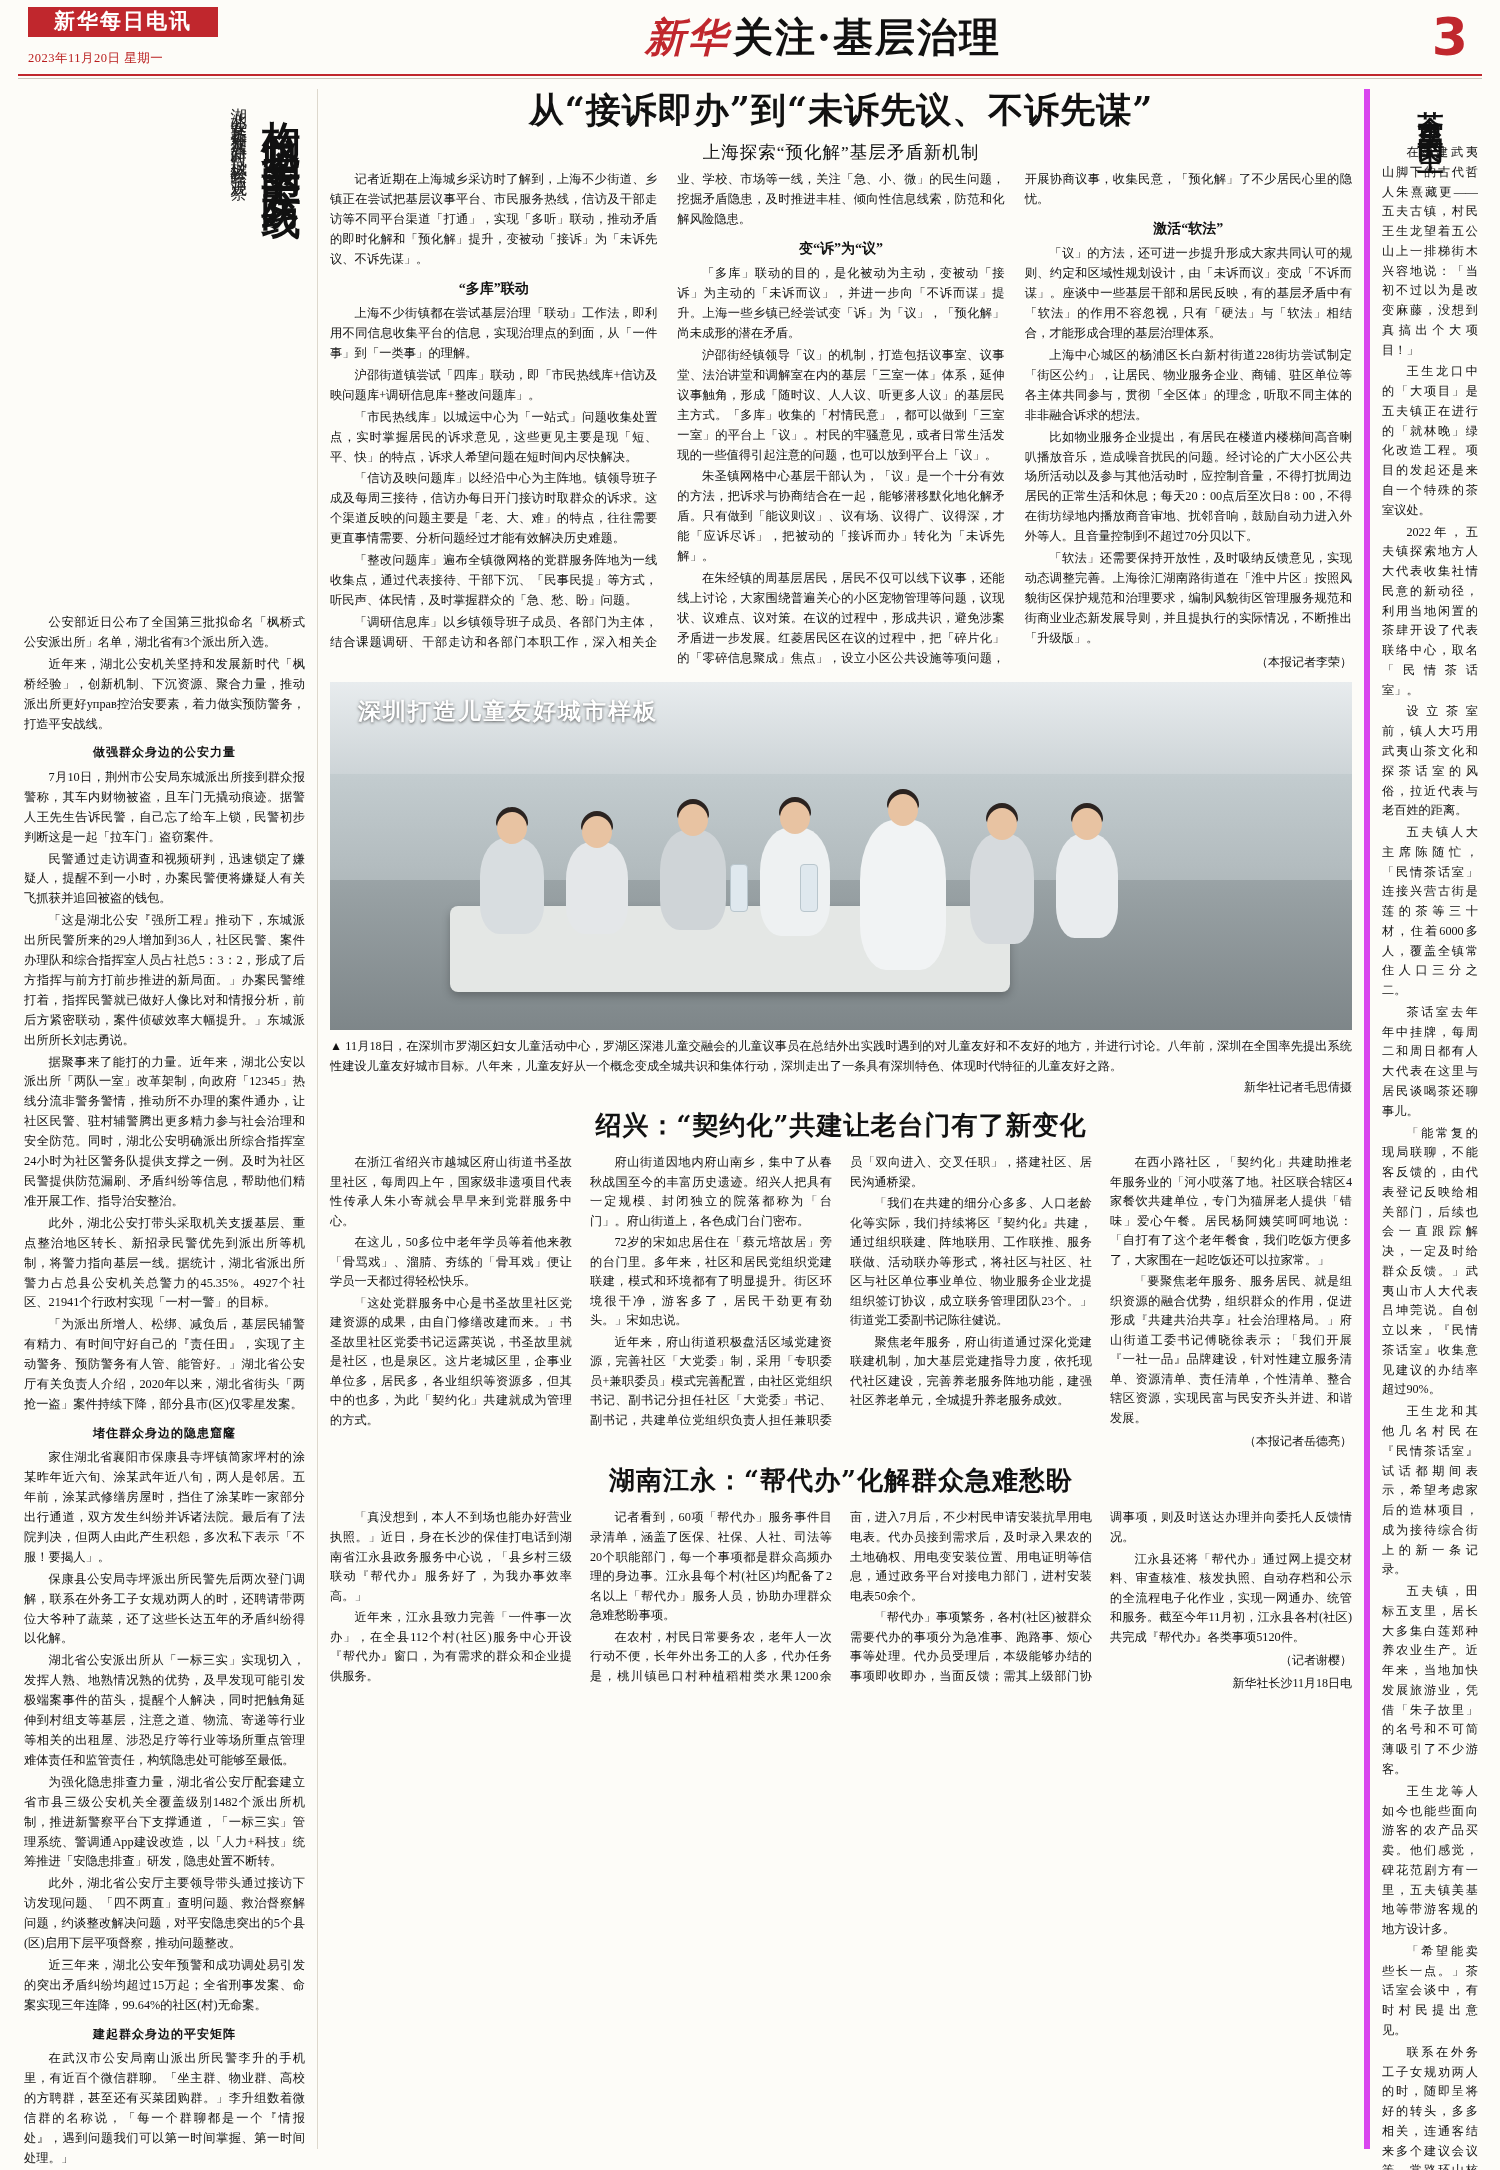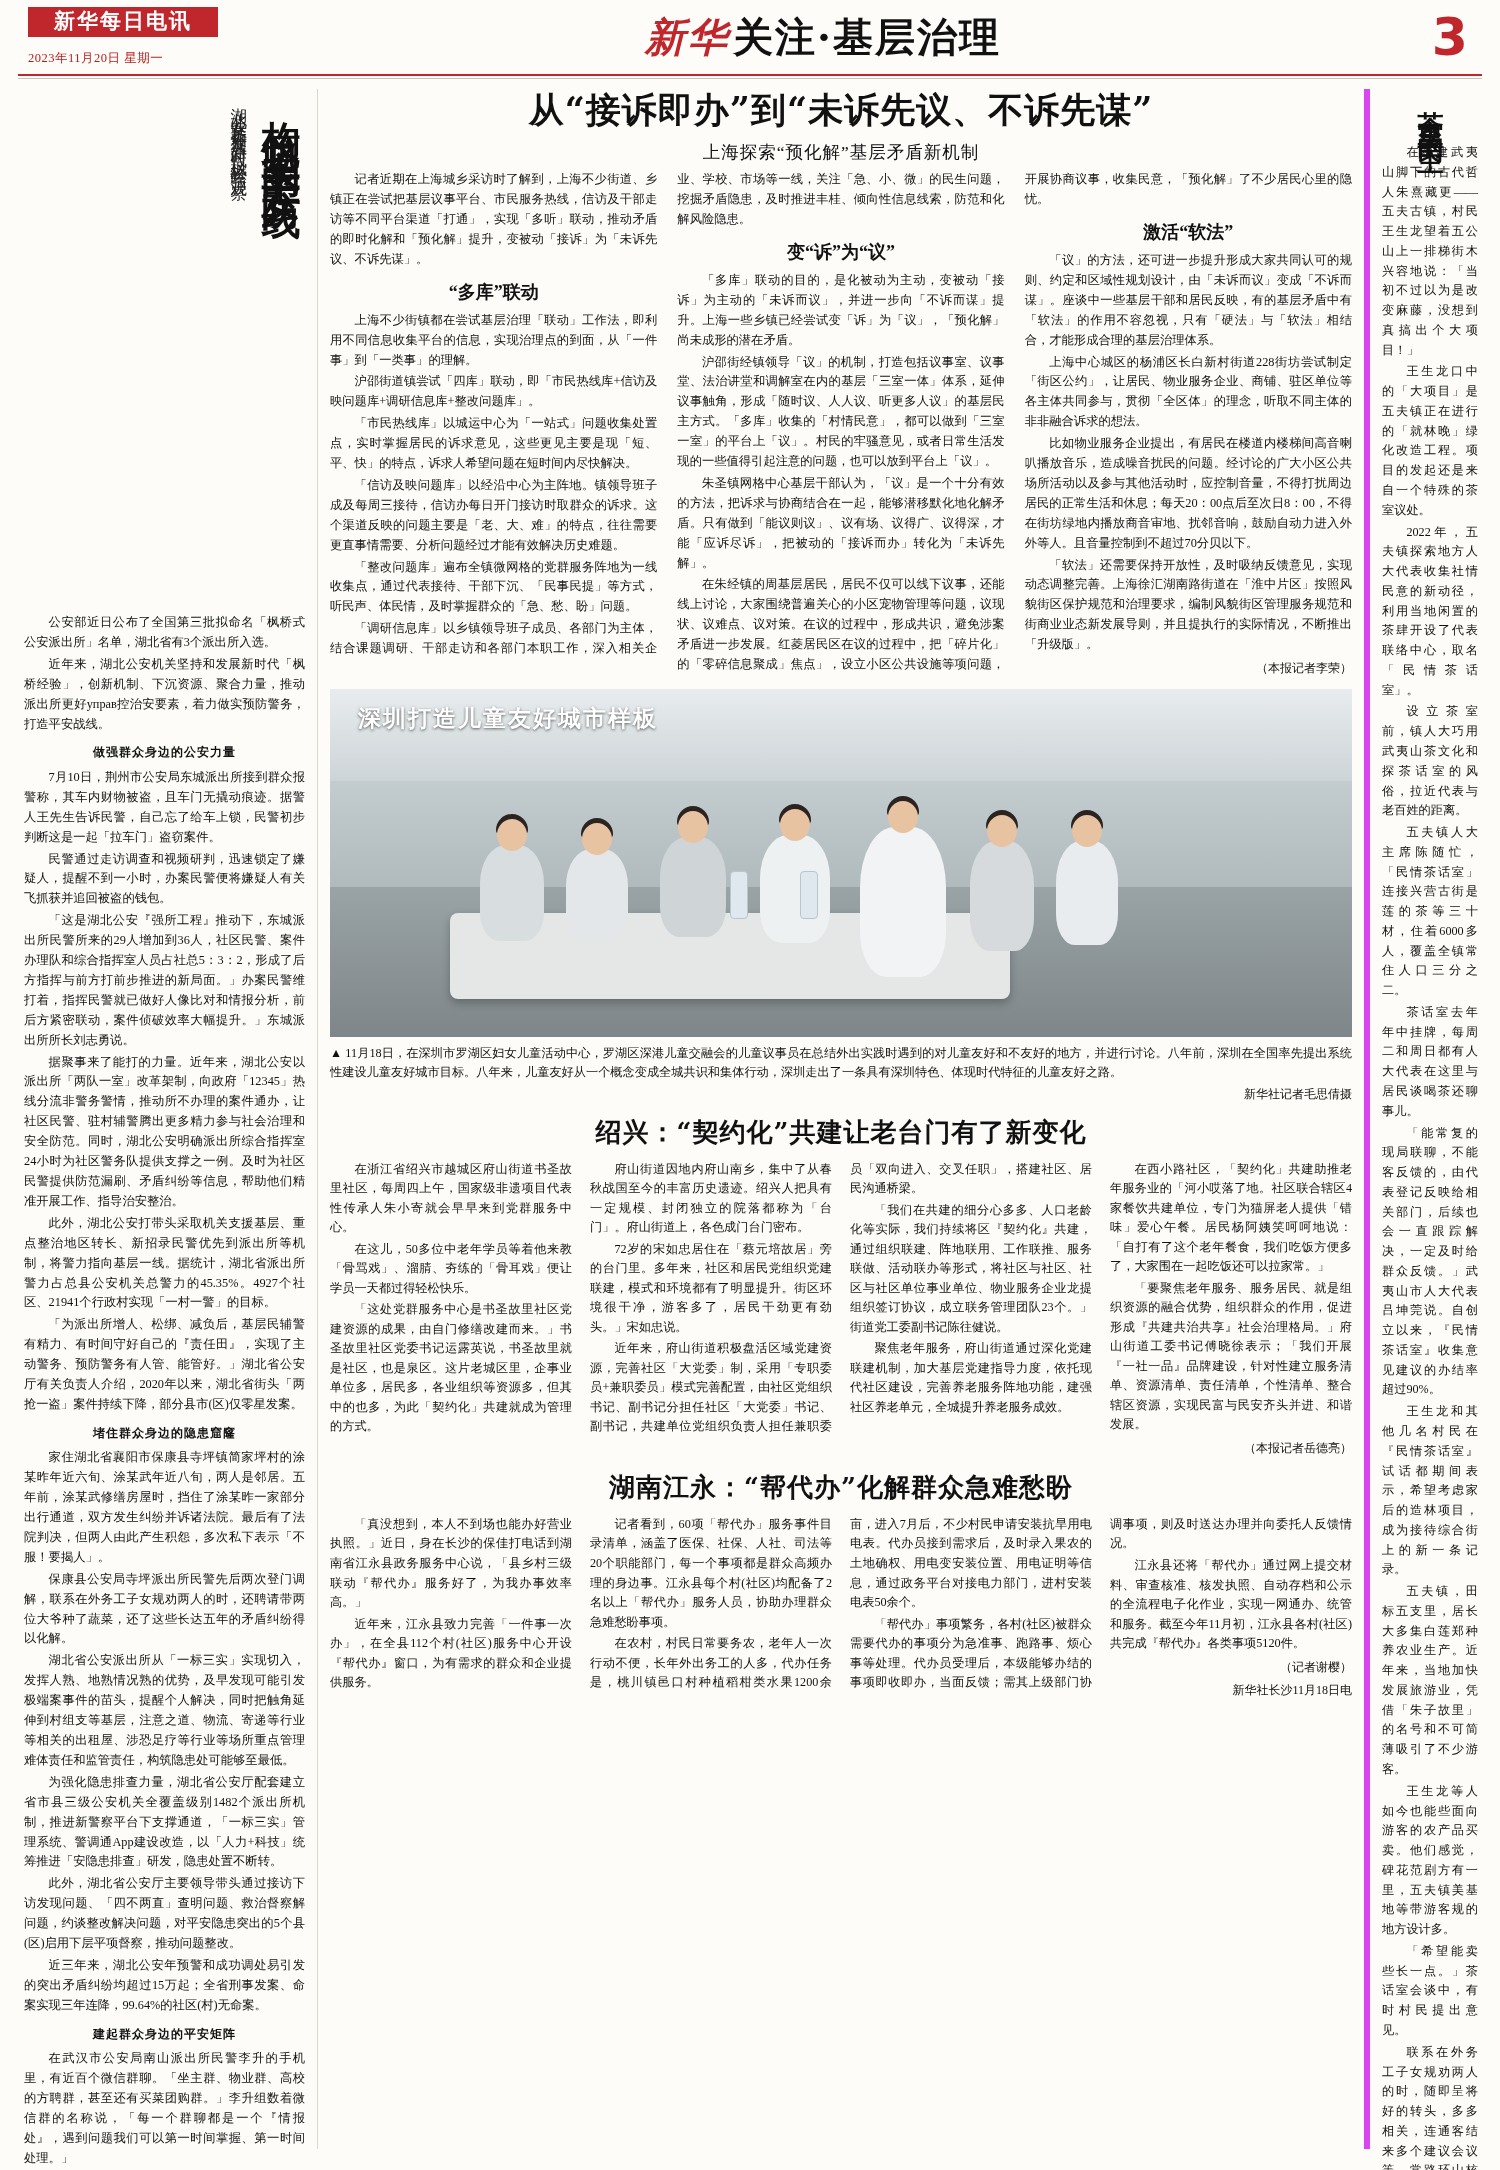--- a/index.html
+++ b/index.html
@@ -69,21 +69,21 @@
   }
 
   
   .art-head{text-align:center;margin-bottom:6px;}
   .art-title{
     font-size:35px;font-weight:bold;letter-spacing:1px;line-height:1.2;
     font-family:"DejaVu Serif",serif;
   }
   .art-sub{font-size:17.5px;margin-top:9px;letter-spacing:1px;}
   .cols3{column-count:3;column-gap:20px;column-rule:none;font-size:12.3px;line-height:1.62;text-align:justify;}
-  .sub-h{font-weight:bold;text-align:center;font-size:18px;margin:8px 0 4px;}
+  .sub-h{font-weight:bold;text-align:center;font-size:14px;margin:8px 0 4px;}
   .rep{text-align:right;font-size:12px;margin-top:4px;}
 
   
   .photo-block{margin:10px 0 6px;}
   .photo{
     position:relative;width:100%;height:348px;overflow:hidden;
     background:linear-gradient(180deg,#cfd6d9 0%,#b9c2c6 45%,#9fa8ab 100%);
   }
   .photo .cap-in{
     position:absolute;left:28px;top:14px;color:#fff;font-size:23px;font-weight:bold;

